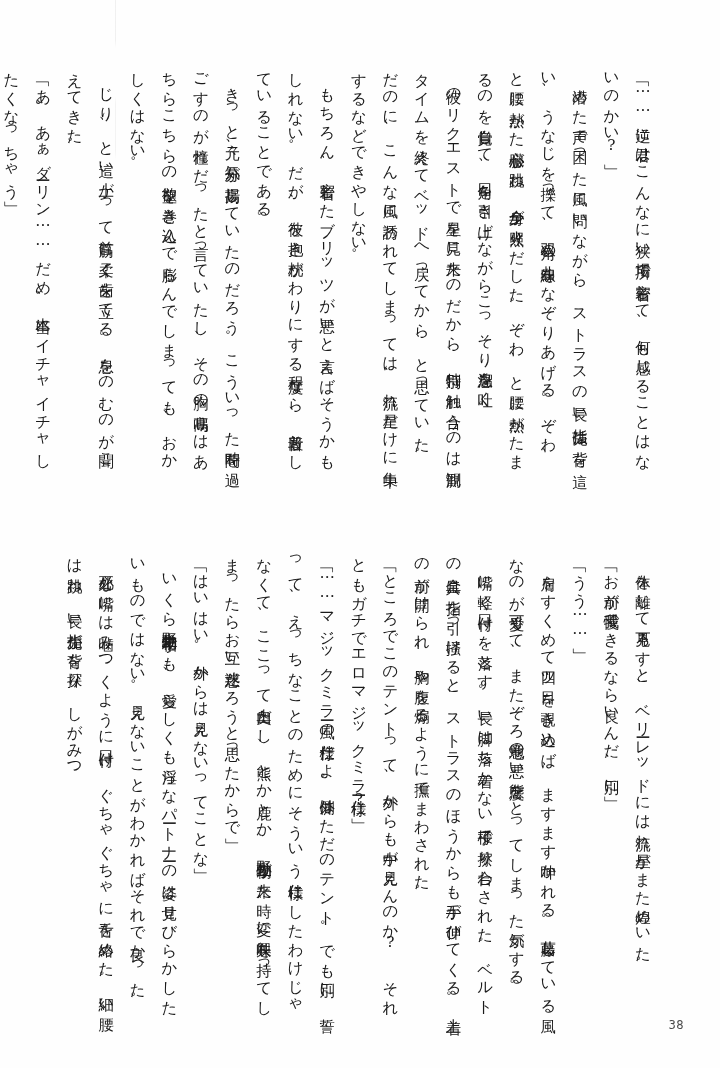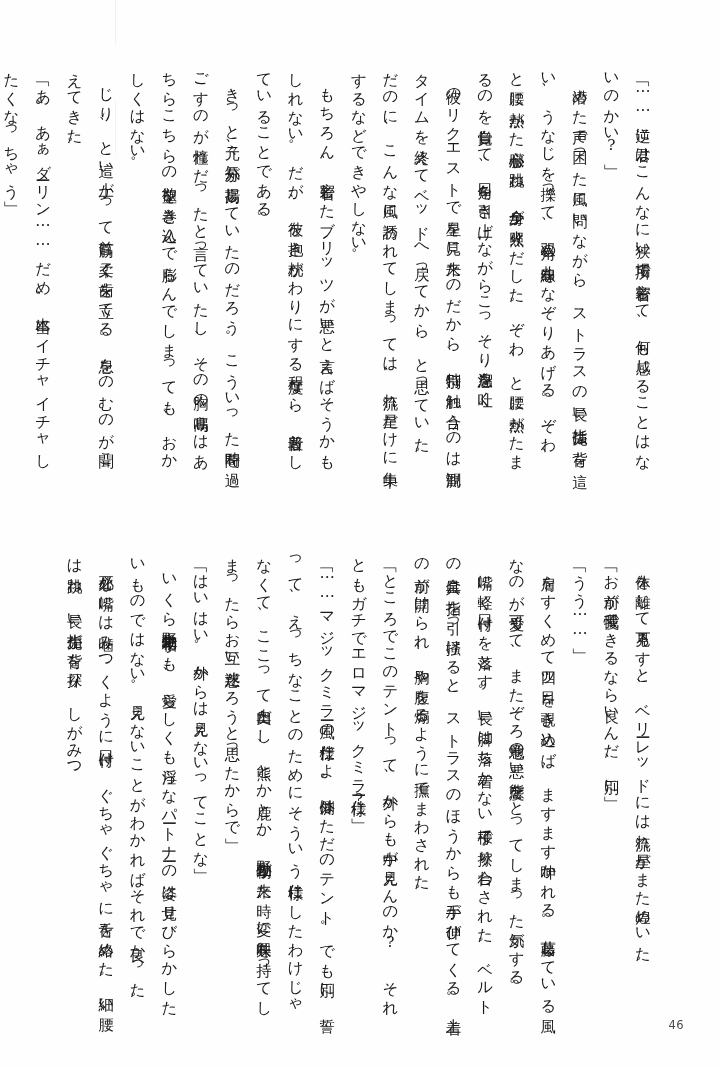--- a/index.html
+++ b/index.html
@@ -109,15 +109,15 @@
     <p>「うう……」</p>
     <p>肩をすくめて四ツ目を覗き込めば、ますます呻かれる。葛藤している風なのが可愛くて、またぞろ意地の悪い態度をとってしまった気がする。</p>
     <p>嘴に軽く口付けを落とす。長い脚は落ち着かない様子で擦り合わされた。ベルトの金具に指を引っ掻けると、ストラスのほうからも手が伸びてくる。上着の前が開けられ、胸や腹を煽るように撫でまわされた。</p>
     <p>「ところでこのテントって、外からも中が見えんのか? それともガチでエロマジックミラー仕様?」</p>
     <p>「……マジックミラー風の仕様だよ。外側はただのテント。でも別に、誓って、えっちなことのためにそういう仕様にしたわけじゃなくて、ここって山奥だし、熊とか鹿とか、野生動物が来た時、変に興味を持ってしまったらお互い迷惑だろうと思ったからで」</p>
     <p>「はいはい。外からは見えないってことな」</p>
     <p>いくら野生動物相手でも、愛らしくも淫らなパートナーの姿は見せびらかしたいものではない。見えないことがわかればそれで良かった。</p>
     <p>必死な嘴には噛みつくように口付け、ぐちゃぐちゃに舌を絡めた。細い腰は跳ね、長い指先が背を探り、しがみつ</p>
   </div>
 
-  <div id="folio">46</div>
+  <div id="folio">38</div>
 
 </div>
 
 </body></html>

